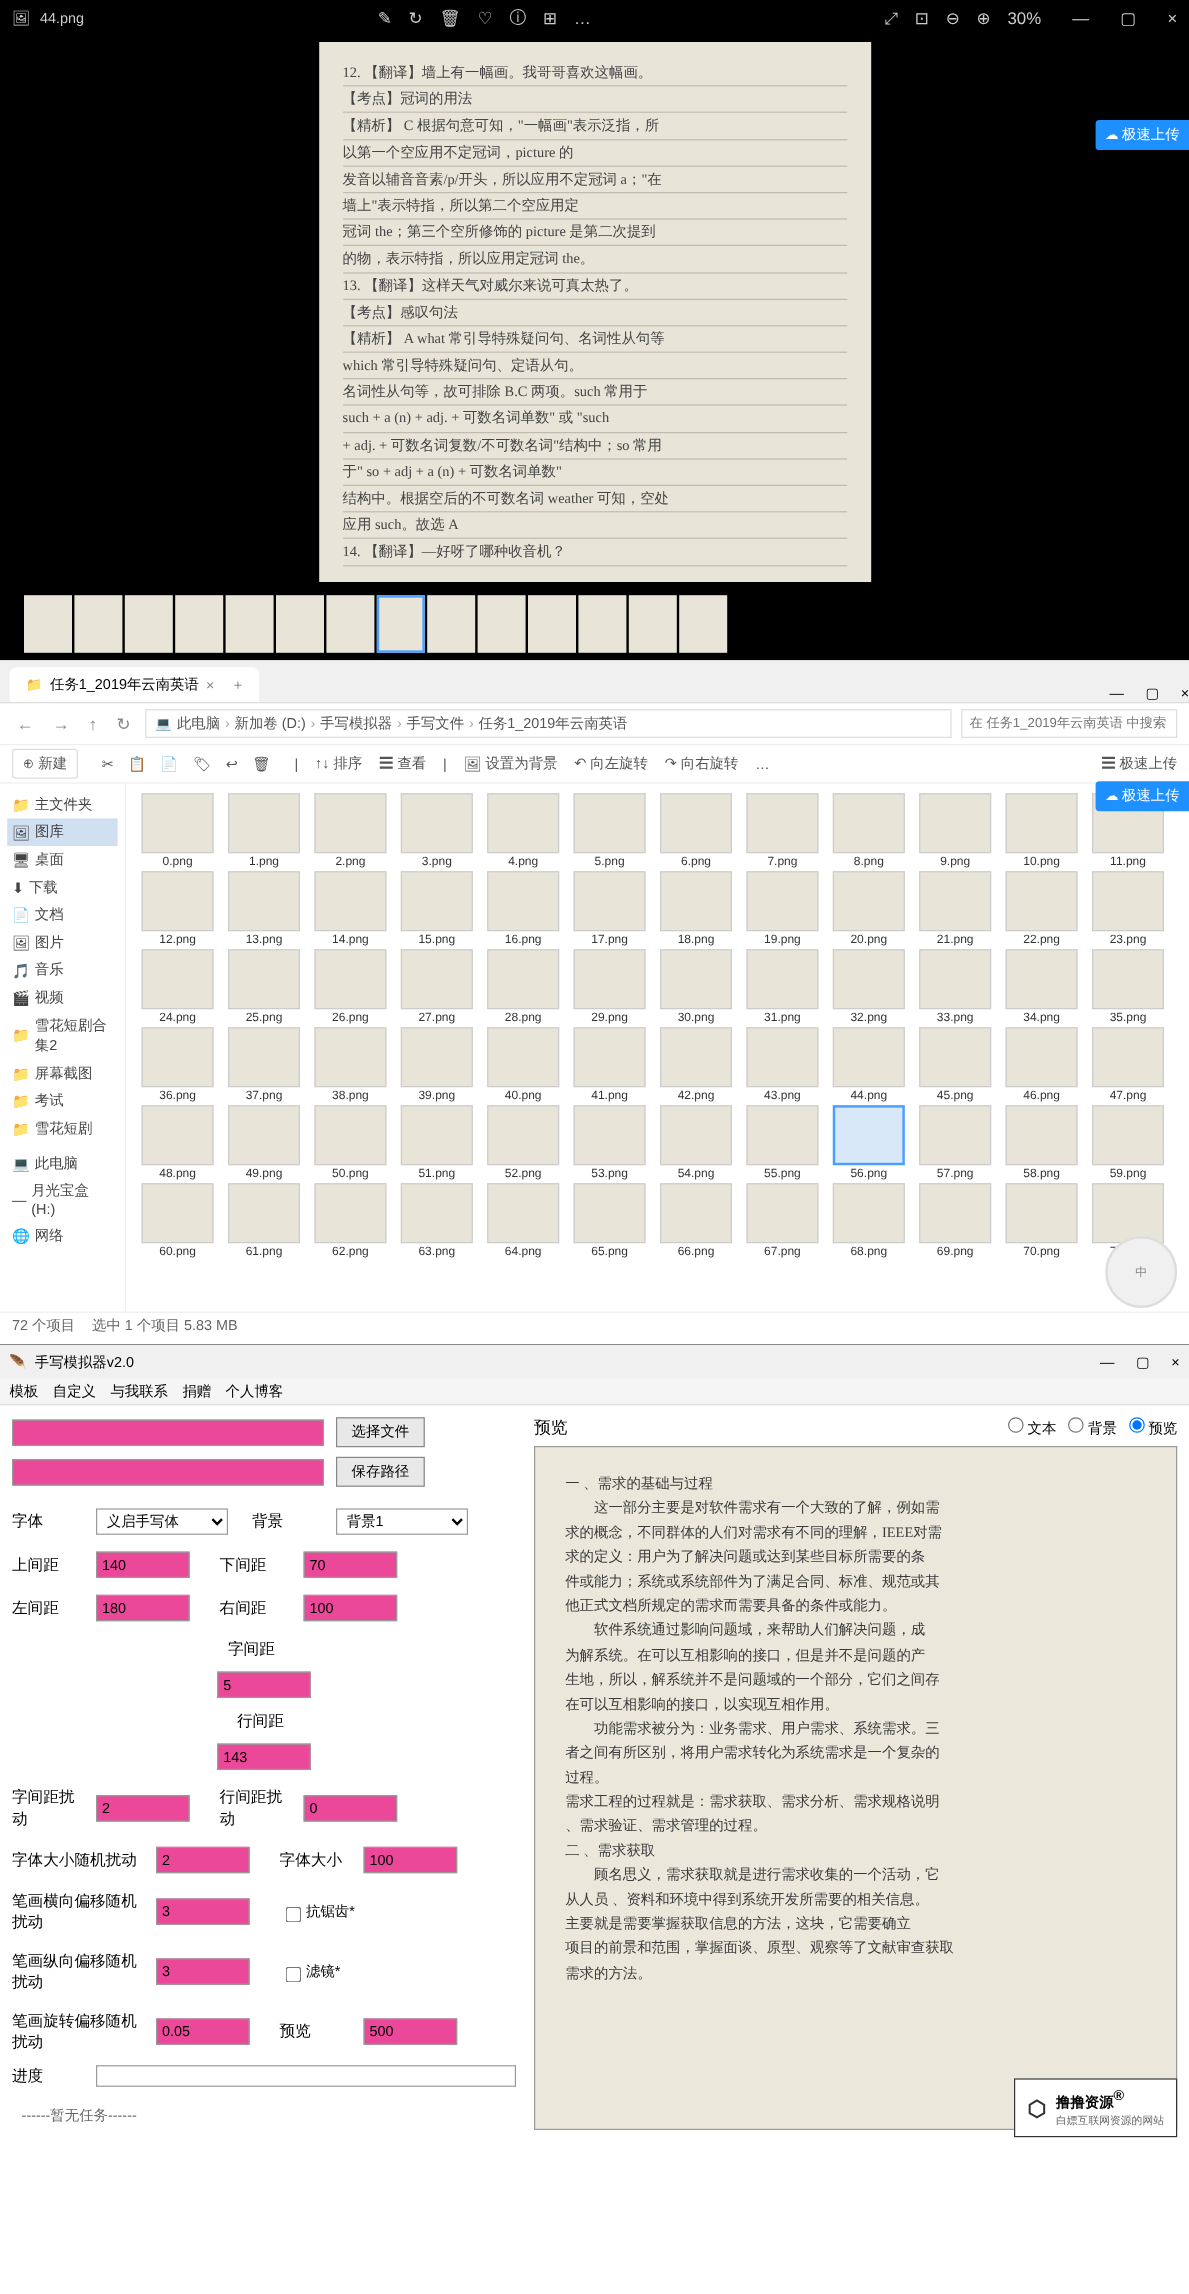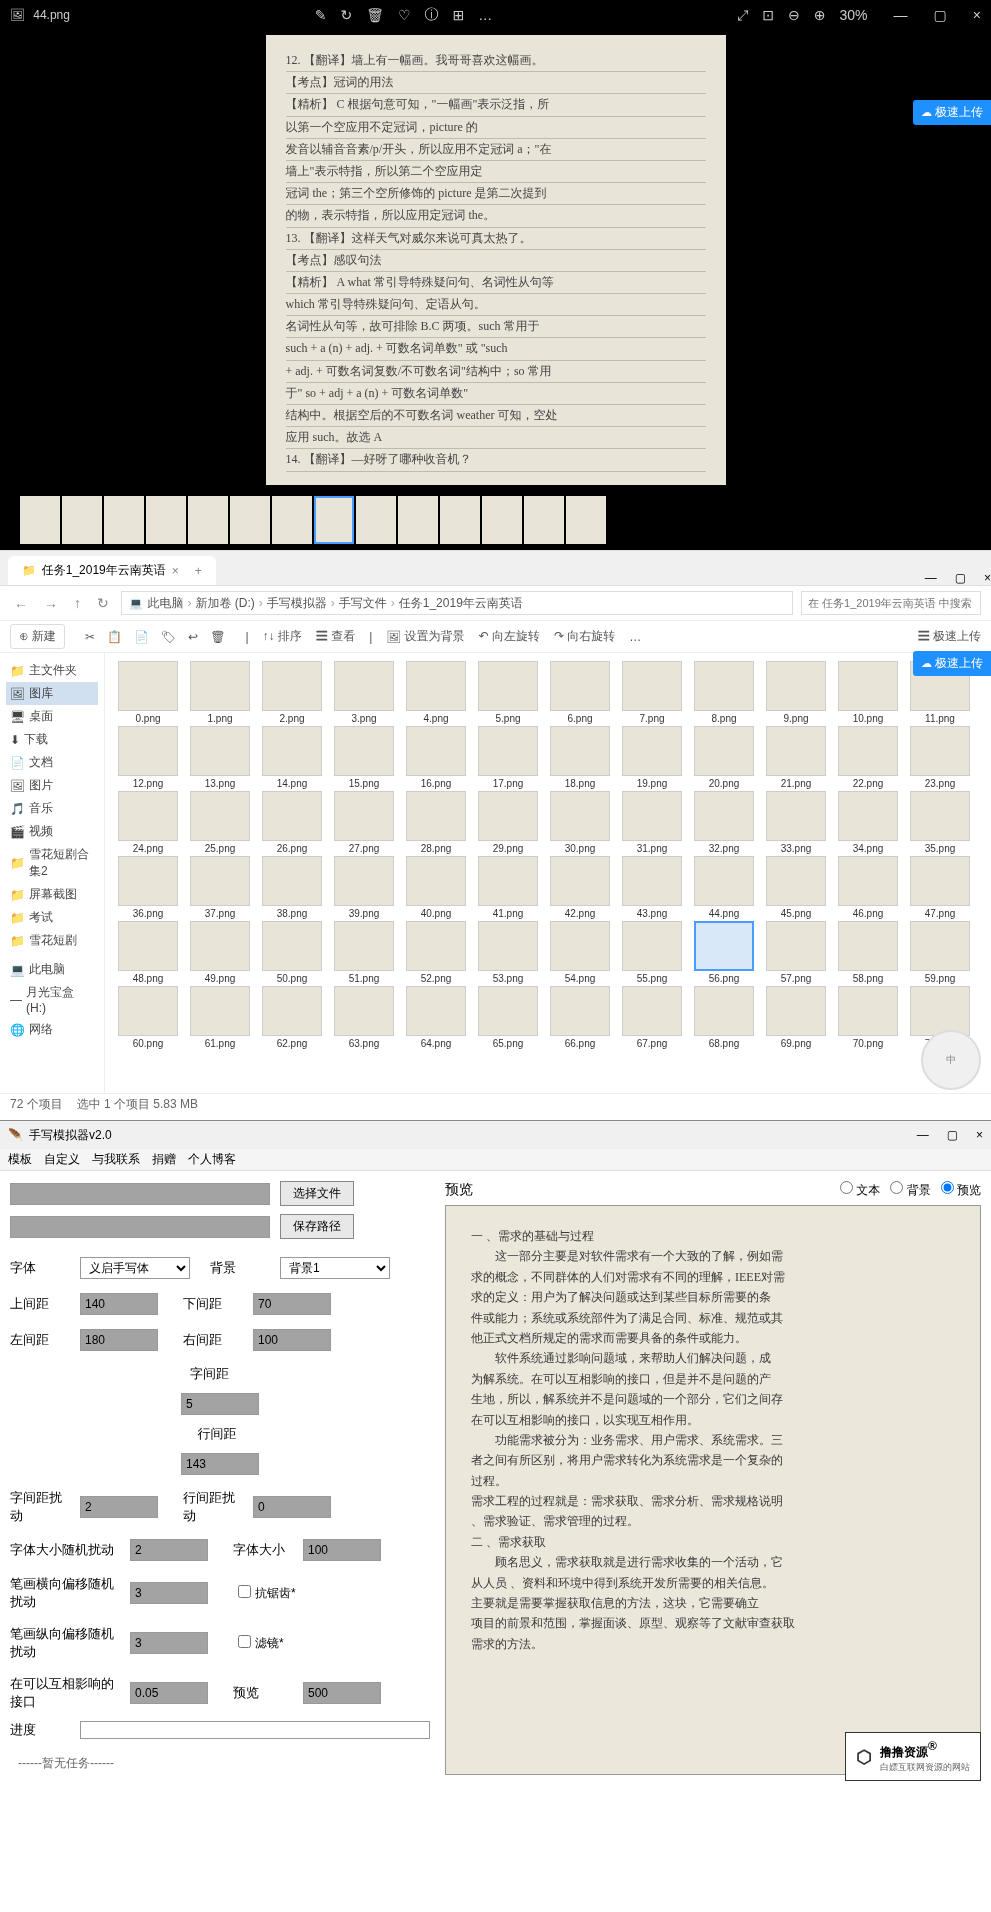--- a/index.html
+++ b/index.html
@@ -45,27 +45,27 @@
 .avatar{position:absolute;right:10px;bottom:30px;width:60px;height:60px;background:#f0f0f0;border-radius:50%;border:2px solid #ddd;display:flex;align-items:center;justify-content:center;font-size:10px;color:#888}
 
 .app{border-top:1px solid #888}
 .atitle{height:28px;display:flex;align-items:center;justify-content:space-between;padding:0 8px;background:#f0f0f0}
 .atitle .t{display:flex;align-items:center;gap:6px;font-size:13px}
 .winbtn{display:flex;gap:18px;font-size:13px}
 .amenu{height:22px;background:#f5f5f5;display:flex;gap:12px;padding:0 8px;align-items:center;font-size:12px;border-bottom:1px solid #ddd}
 .abody{display:flex;padding:10px;gap:15px;min-height:620px}
 .aleft{width:420px}
 .rowi{display:flex;align-items:center;margin-bottom:8px;gap:10px}
-.inp{border:1px solid #999;height:22px;width:78px;padding:0 4px;background:#a3a3a3}
+.inp{border:1px solid #999;height:22px;width:78px;padding:0 4px;background:#ec4899}
 .inp.w{width:260px}
 .abtn{border:1px solid #888;background:#e8e8e8;padding:3px 12px;font-size:12px}
 .sel2{border:1px solid #999;height:22px;width:110px;background:#fff;padding:0 4px}
 .lbl{width:60px;font-size:13px}
 .lbl2{width:110px;font-size:13px}
-.chk{display:flex;align-items:flex-start;gap:4px;font-size:12px}
+.chk{display:flex;align-items:flex-end;gap:4px;font-size:12px}
 .prog{border:1px solid #999;height:18px;flex:1;background:#fff}
 .task{text-align:left;padding:8px;font-size:12px;color:#666}
 .bbtns{display:flex;gap:20px;padding:10px 0}
 .aright{flex:1}
 .prehdr{display:flex;justify-content:space-between;align-items:center;margin-bottom:6px}
 .prehdr .t{font-size:14px}
 .radios{display:flex;gap:10px;font-size:12px}
 .preview{border:1px solid #999;height:570px;background:#ebe7db;padding:20px 25px;line-height:1.7;font-size:12px;color:#3a3a3a;overflow:hidden}
 .preview div{font-family:cursive}
 .watermark{position:absolute;right:10px;bottom:10px;background:#fff;border:1px solid #333;padding:6px 10px;display:flex;align-items:center;gap:8px;font-size:13px}
@@ -624,21 +624,21 @@
             <span class="lbl2">笔画横向偏移随机扰动</span>
             <input class="inp" value="3" style="">
             <span class="chk" style="margin-left:20px"><input type="checkbox" style=""> 抗锯齿*</span>
           </div>
           <div class="rowi" style="margin-top: 14px;">
             <span class="lbl2">笔画纵向偏移随机扰动</span>
             <input class="inp" value="3" style="">
             <span class="chk" style="margin-left:20px"><input type="checkbox" style=""> 滤镜*</span>
           </div>
           <div class="rowi" style="margin-top: 14px;">
-            <span class="lbl2">在可以互相影响的接口</span>
+            <span class="lbl2">笔画旋转偏移随机扰动</span>
             <input class="inp" value="0.05" style="">
             <span class="lbl" style="margin-left:15px">预览</span>
             <input class="inp" value="500" style="">
           </div>
         </div>
       <div class="rowi" style="margin-top:10px">
           <span class="lbl">进度</span>
           <div class="prog"></div>
         </div>
       <div class="task">------暂无任务------</div>

